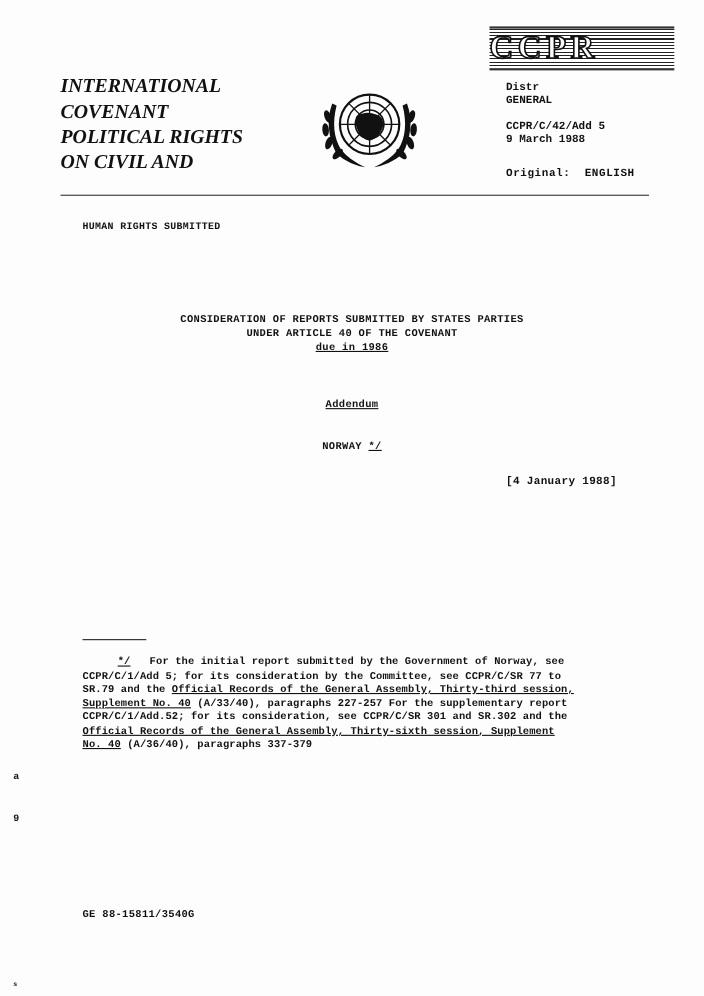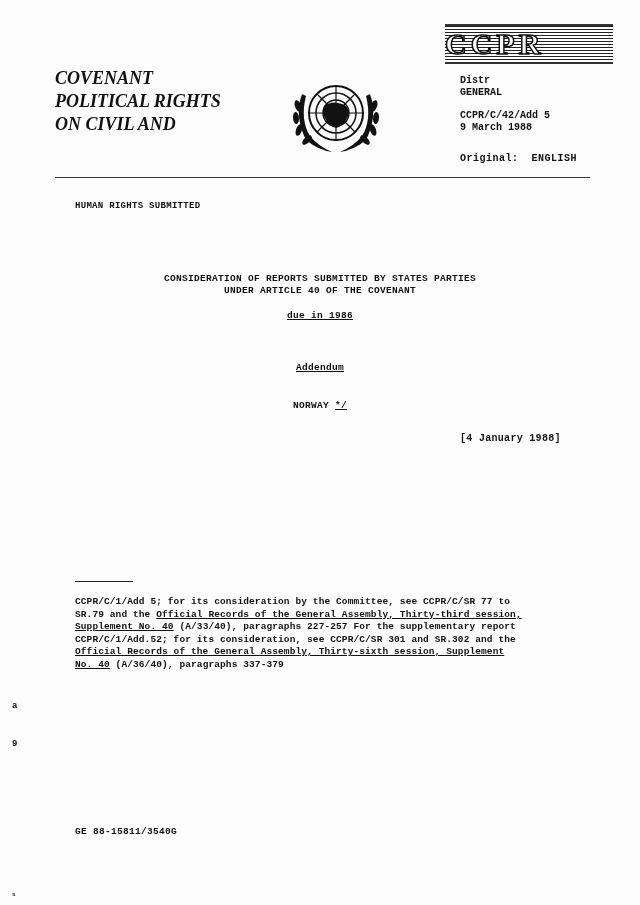--- a/index.html
+++ b/index.html
@@ -104,20 +104,21 @@
     }
   </style>
 </head>
 <body>
 
 <div class="abs ccpr-banner">
   <span class="ccpr-text">CCPR</span>
 </div>
 
 <div class="abs covenant-title">
+  <div>INTERNATIONAL</div>
   <div>COVENANT</div>
   <div>POLITICAL RIGHTS</div>
   <div>ON CIVIL AND</div>
 </div>
 
 <div class="abs un-emblem">
   <svg width="96" height="82" viewBox="0 0 96 82">
     <g fill="none" stroke="#111">
       <circle cx="48" cy="37" r="27" stroke-width="2"></circle>
       <circle cx="48" cy="37" r="20" stroke-width="1.5"></circle>
@@ -152,21 +153,21 @@
   <div>9 March 1988</div>
   <div class="orig">
     <span>Original:</span>&nbsp;&nbsp;<span>ENGLISH</span>
   </div>
 </div>
 
 <div class="abs hrule"></div>
 
 <div class="abs committee">HUMAN RIGHTS SUBMITTED</div>
 
-<div class="abs center-block" style="top:273px;">
+<div class="abs center-block" style="top:285px;">
   <div>CONSIDERATION OF REPORTS SUBMITTED BY STATES PARTIES</div>
   <div>UNDER ARTICLE 40 OF THE COVENANT</div>
 </div>
 
 <div class="abs center-block" style="top:310px;">
   <div><span class="u">due in 1986</span></div>
 </div>
 
 <div class="abs center-block" style="top:362px;">
   <span class="u">Addendum</span>
@@ -176,20 +177,23 @@
   <span>NORWAY</span>
   <span class="u">*/</span>
 </div>
 
 <div class="abs date-received">[4 January 1988]</div>
 
 <div class="abs footnote-rule"></div>
 
 <div class="abs footnote">
   <div class="line">
+    <span class="indent"></span><span class="u">*/</span>&nbsp;&nbsp;&nbsp;<span>For the initial report submitted by the Government of Norway, see</span>
+  </div>
+  <div class="line">
     <span>CCPR/C/1/Add 5;  for its consideration by the Committee, see CCPR/C/SR 77 to</span>
   </div>
   <div class="line">
     <span>SR.79 and the </span><span class="u">Official Records of the General Assembly, Thirty-third session,</span>
   </div>
   <div class="line">
     <span class="u">Supplement No. 40</span><span> (A/33/40), paragraphs 227-257   For the supplementary report</span>
   </div>
   <div class="line">
     <span>CCPR/C/1/Add.52;  for its consideration, see CCPR/C/SR 301 and SR.302 and the</span>

